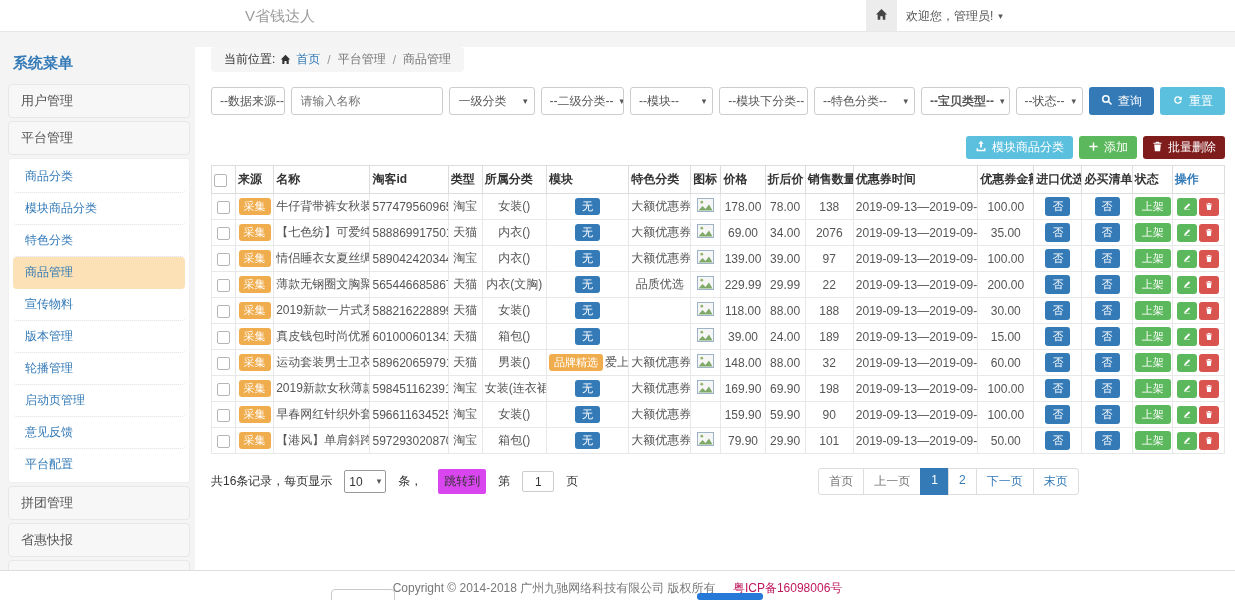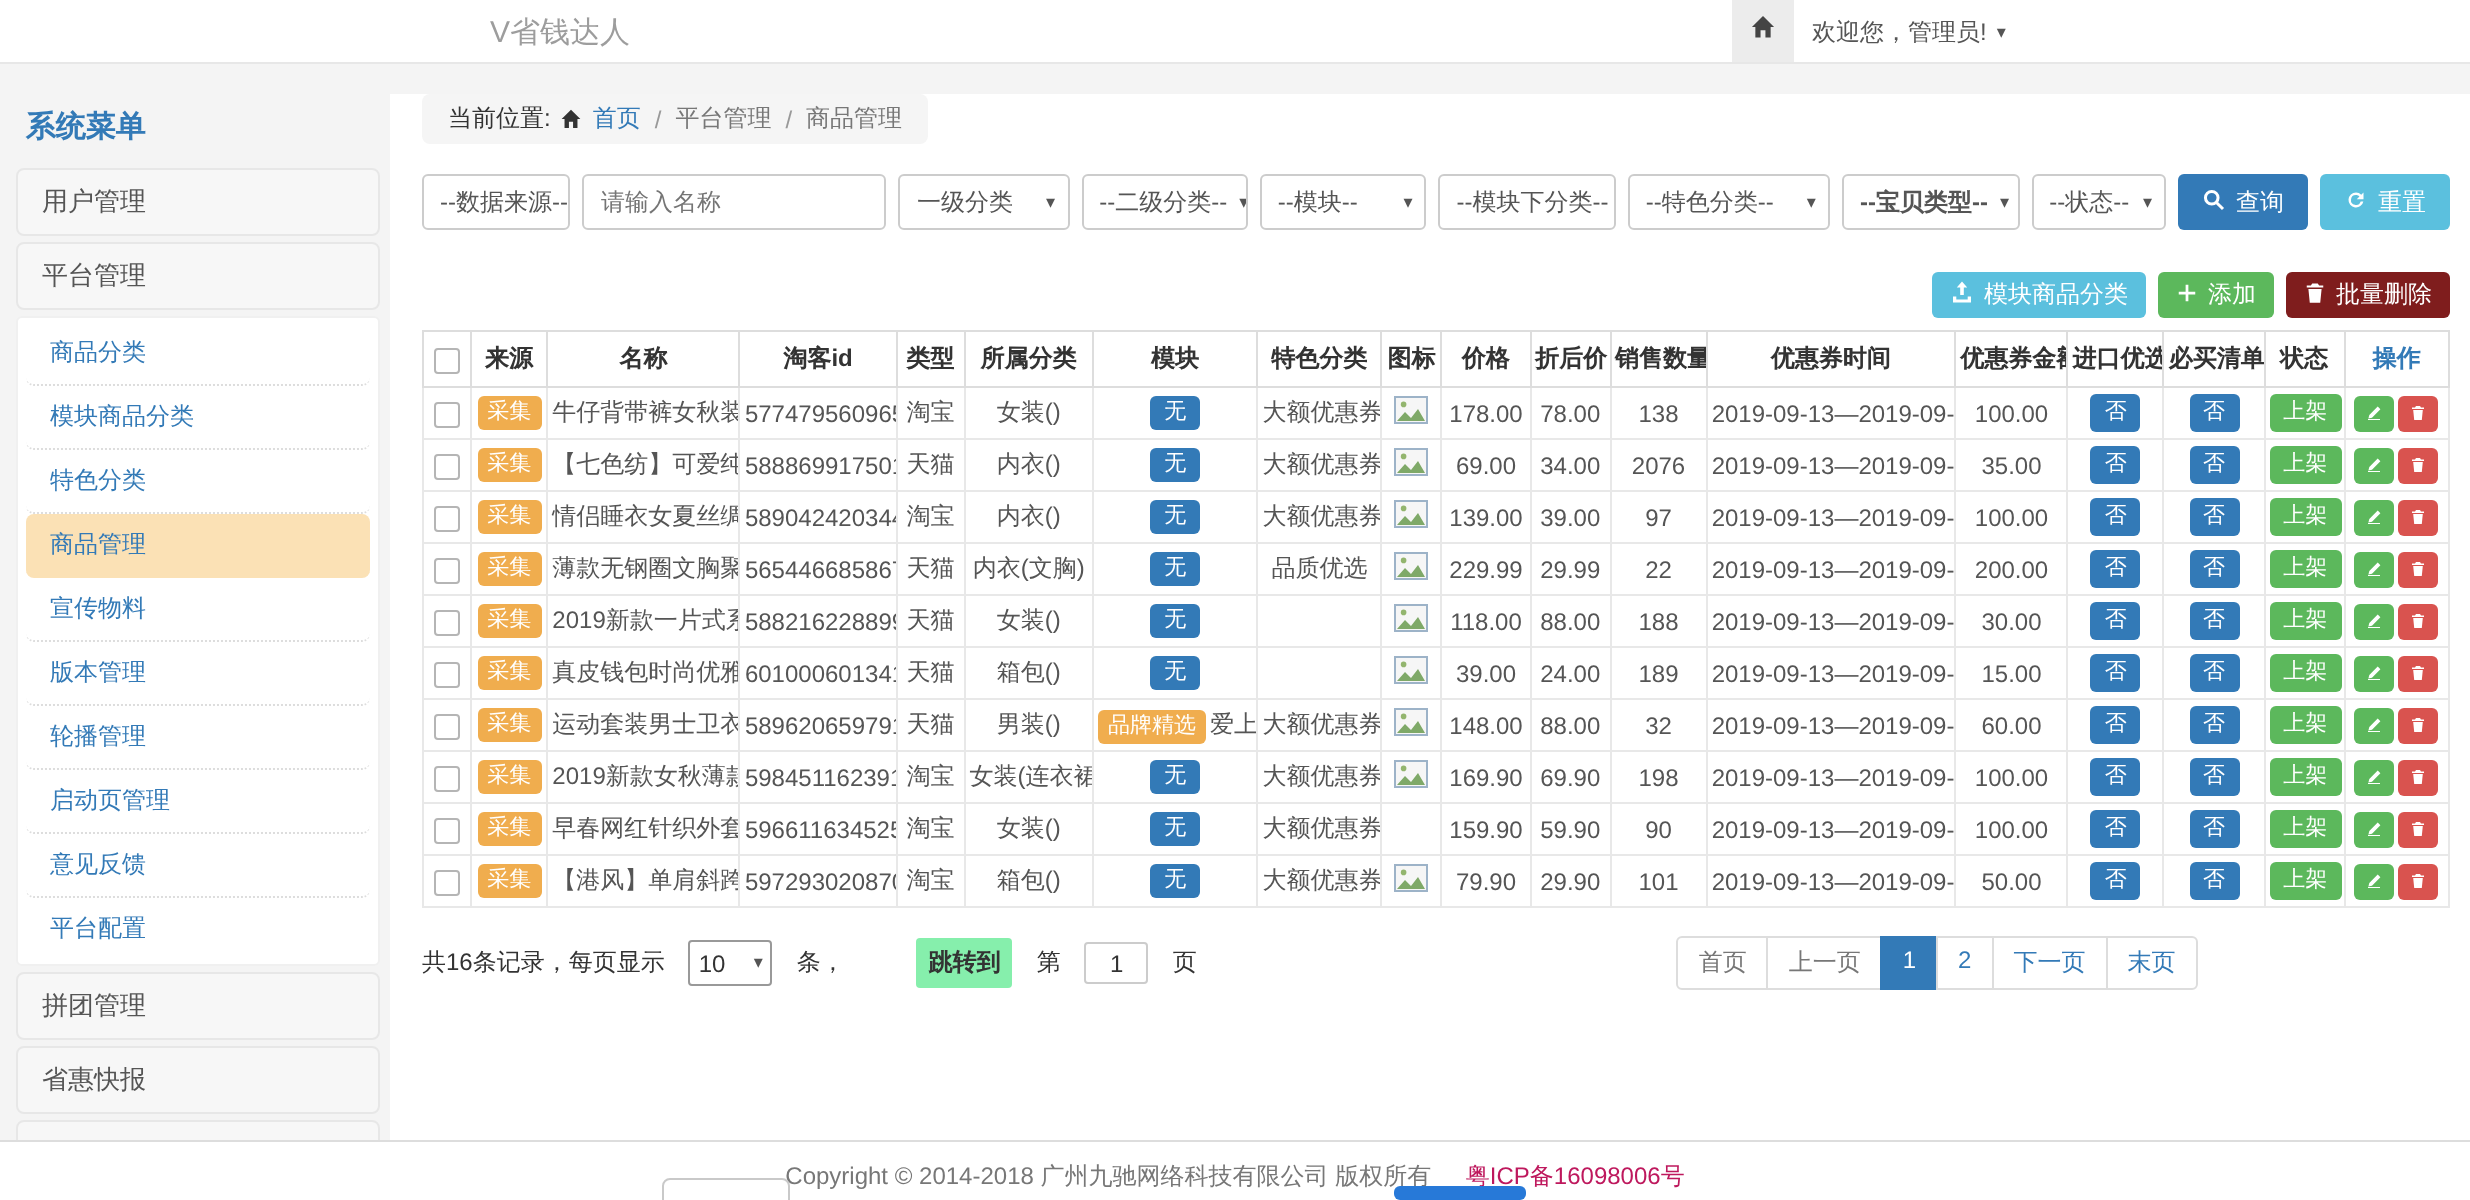--- a/index.html
+++ b/index.html
@@ -38,34 +38,34 @@
   .btn{display:inline-flex;align-items:center;gap:5px;border:none;border-radius:3px;color:#fff;font-size:12px;height:28px;padding:0 12px;cursor:pointer;font-family:inherit;white-space:nowrap;}
   .btn.sm{height:23px;padding:0 9px;}
   .bg-blue{background:#337ab7;}
   .bg-lblue{background:#5bc0de;}
   .bg-green{background:#5cb85c;}
   .bg-salmon{background:#7f1d1d;}
   
   .toolbar{display:flex;justify-content:flex-end;gap:6px;margin-top:21px;}
   
   table{width:100%;border-collapse:collapse;table-layout:fixed;margin-top:6px;font-size:12px;color:#555;}
-  th{border:1px solid #ddd;padding:5px 2px;font-weight:bold;color:#333;text-align:center;white-space:nowrap;overflow:hidden;background:#fff;}
+  th{border:1px solid #ddd;padding:5px 2px;font-weight:bold;color:#333;text-align:left;white-space:nowrap;overflow:hidden;background:#fff;}
   th.op-col{color:#337ab7;}
   td{border:1px solid #e8e8e8;padding:3px 2px;text-align:center;white-space:nowrap;overflow:hidden;height:19px;vertical-align:middle;}
   .badge{display:inline-block;border-radius:3px;color:#fff;font-size:11px;line-height:1;padding:3px 5px;}
   .badge.orange{background:#f0ad4e;}
   .badge.blue{background:#337ab7;padding:3px 7px;cursor:pointer;}
   .pill-btn{display:inline-block;border:none;border-radius:3px;color:#fff;font-size:11px;line-height:1;padding:4px 7px;cursor:pointer;font-family:inherit;}
   .act-btn{display:inline-flex;align-items:center;justify-content:center;width:20px;height:18px;border-radius:3px;color:#fff;border:none;cursor:pointer;margin:0 1px;}
   .cb{display:inline-block;width:11px;height:11px;border:1px solid #b5b5b5;border-radius:2px;background:#fff;cursor:pointer;vertical-align:middle;}
   .mod-txt{color:#555;margin-left:2px;}
   
   .pagebar{display:flex;align-items:center;margin-top:14px;font-size:12px;color:#333;gap:12px;}
   .mini-select{display:inline-flex;align-items:center;justify-content:space-between;width:42px;height:23px;border:1px solid #999;border-radius:2px;background:#fff;padding:0 4px;box-sizing:border-box;cursor:pointer;}
-  .jump-chip{background:#86efac;padding:4px 6px;border-radius:2px;color:#333;cursor:pointer;margin-left:24px;font-weight:bold;}
+  .jump-chip{background:#d946ef;padding:4px 6px;border-radius:2px;color:#333;cursor:pointer;margin-left:4px;}
   .page-input{width:32px;height:21px;border:1px solid #ccc;border-radius:2px;text-align:center;font-size:12px;color:#333;outline:none;font-family:inherit;box-sizing:border-box;}
   .pager{display:flex;margin-left:228px;}
   .pg{border:1px solid #ddd;background:#fff;color:#337ab7;font-size:12px;padding:4px 10px;margin-left:-1px;cursor:pointer;}
   .pg:first-child{border-radius:3px 0 0 3px;margin-left:0;}
   .pg:last-child{border-radius:0 3px 3px 0;}
   .pg.muted{color:#777;}
   .pg.active{background:#337ab7;border-color:#337ab7;color:#fff;}
   
   .footer{position:absolute;left:0;right:0;bottom:0;height:30px;background:#fff;border-top:1px solid #ddd;text-align:center;font-size:12px;color:#777;padding-top:9px;box-sizing:border-box;z-index:5;}
   .footer a{color:#be185d;margin-left:14px;}

